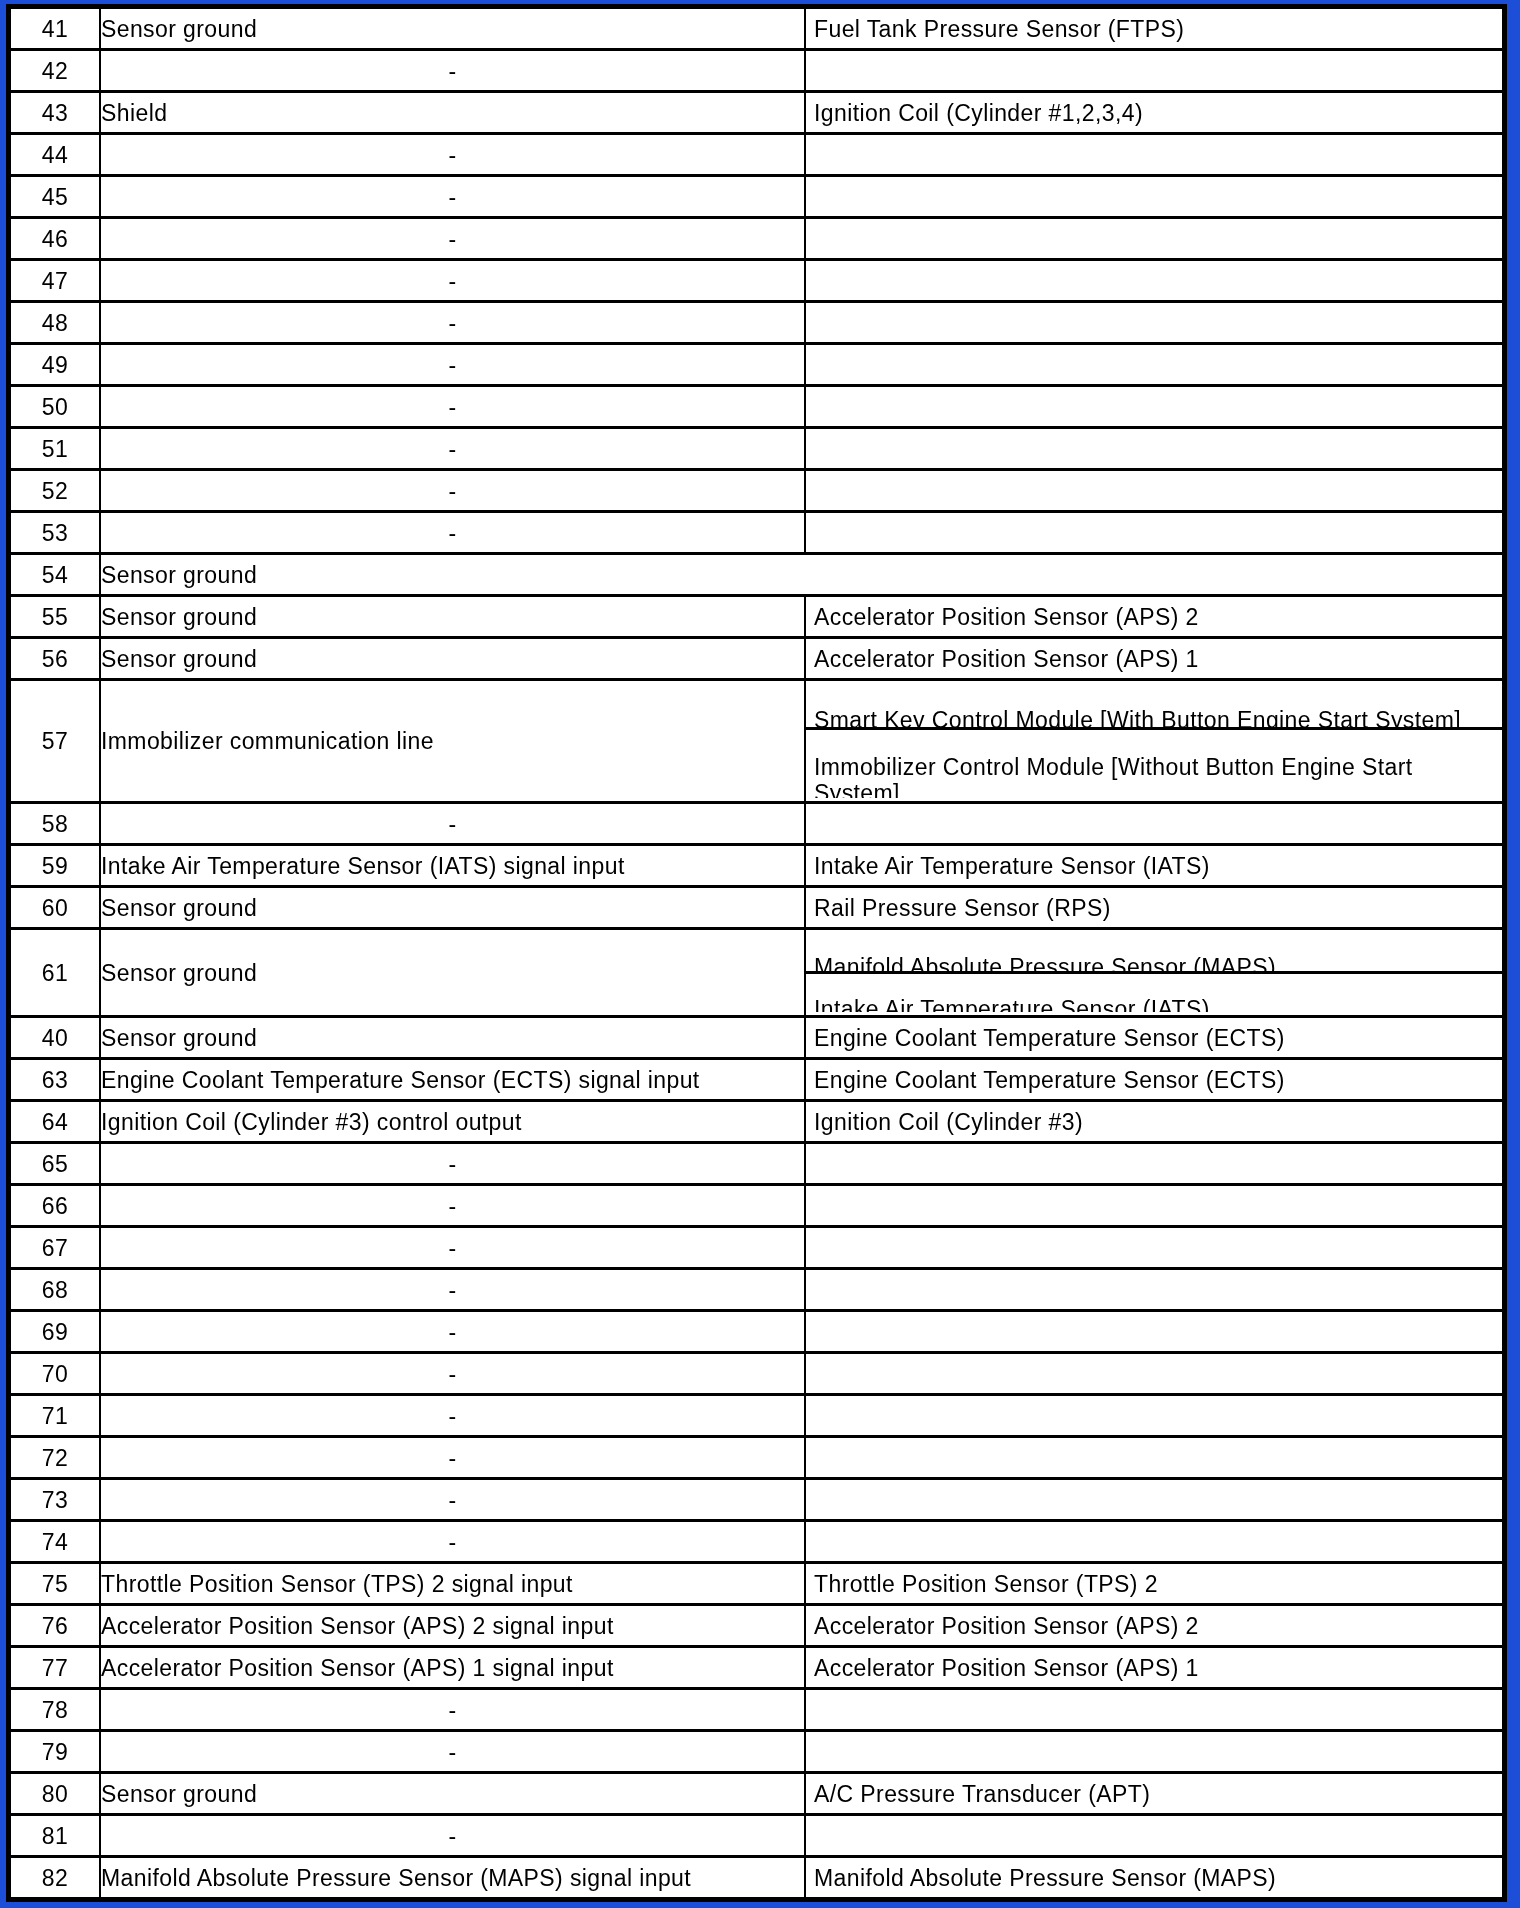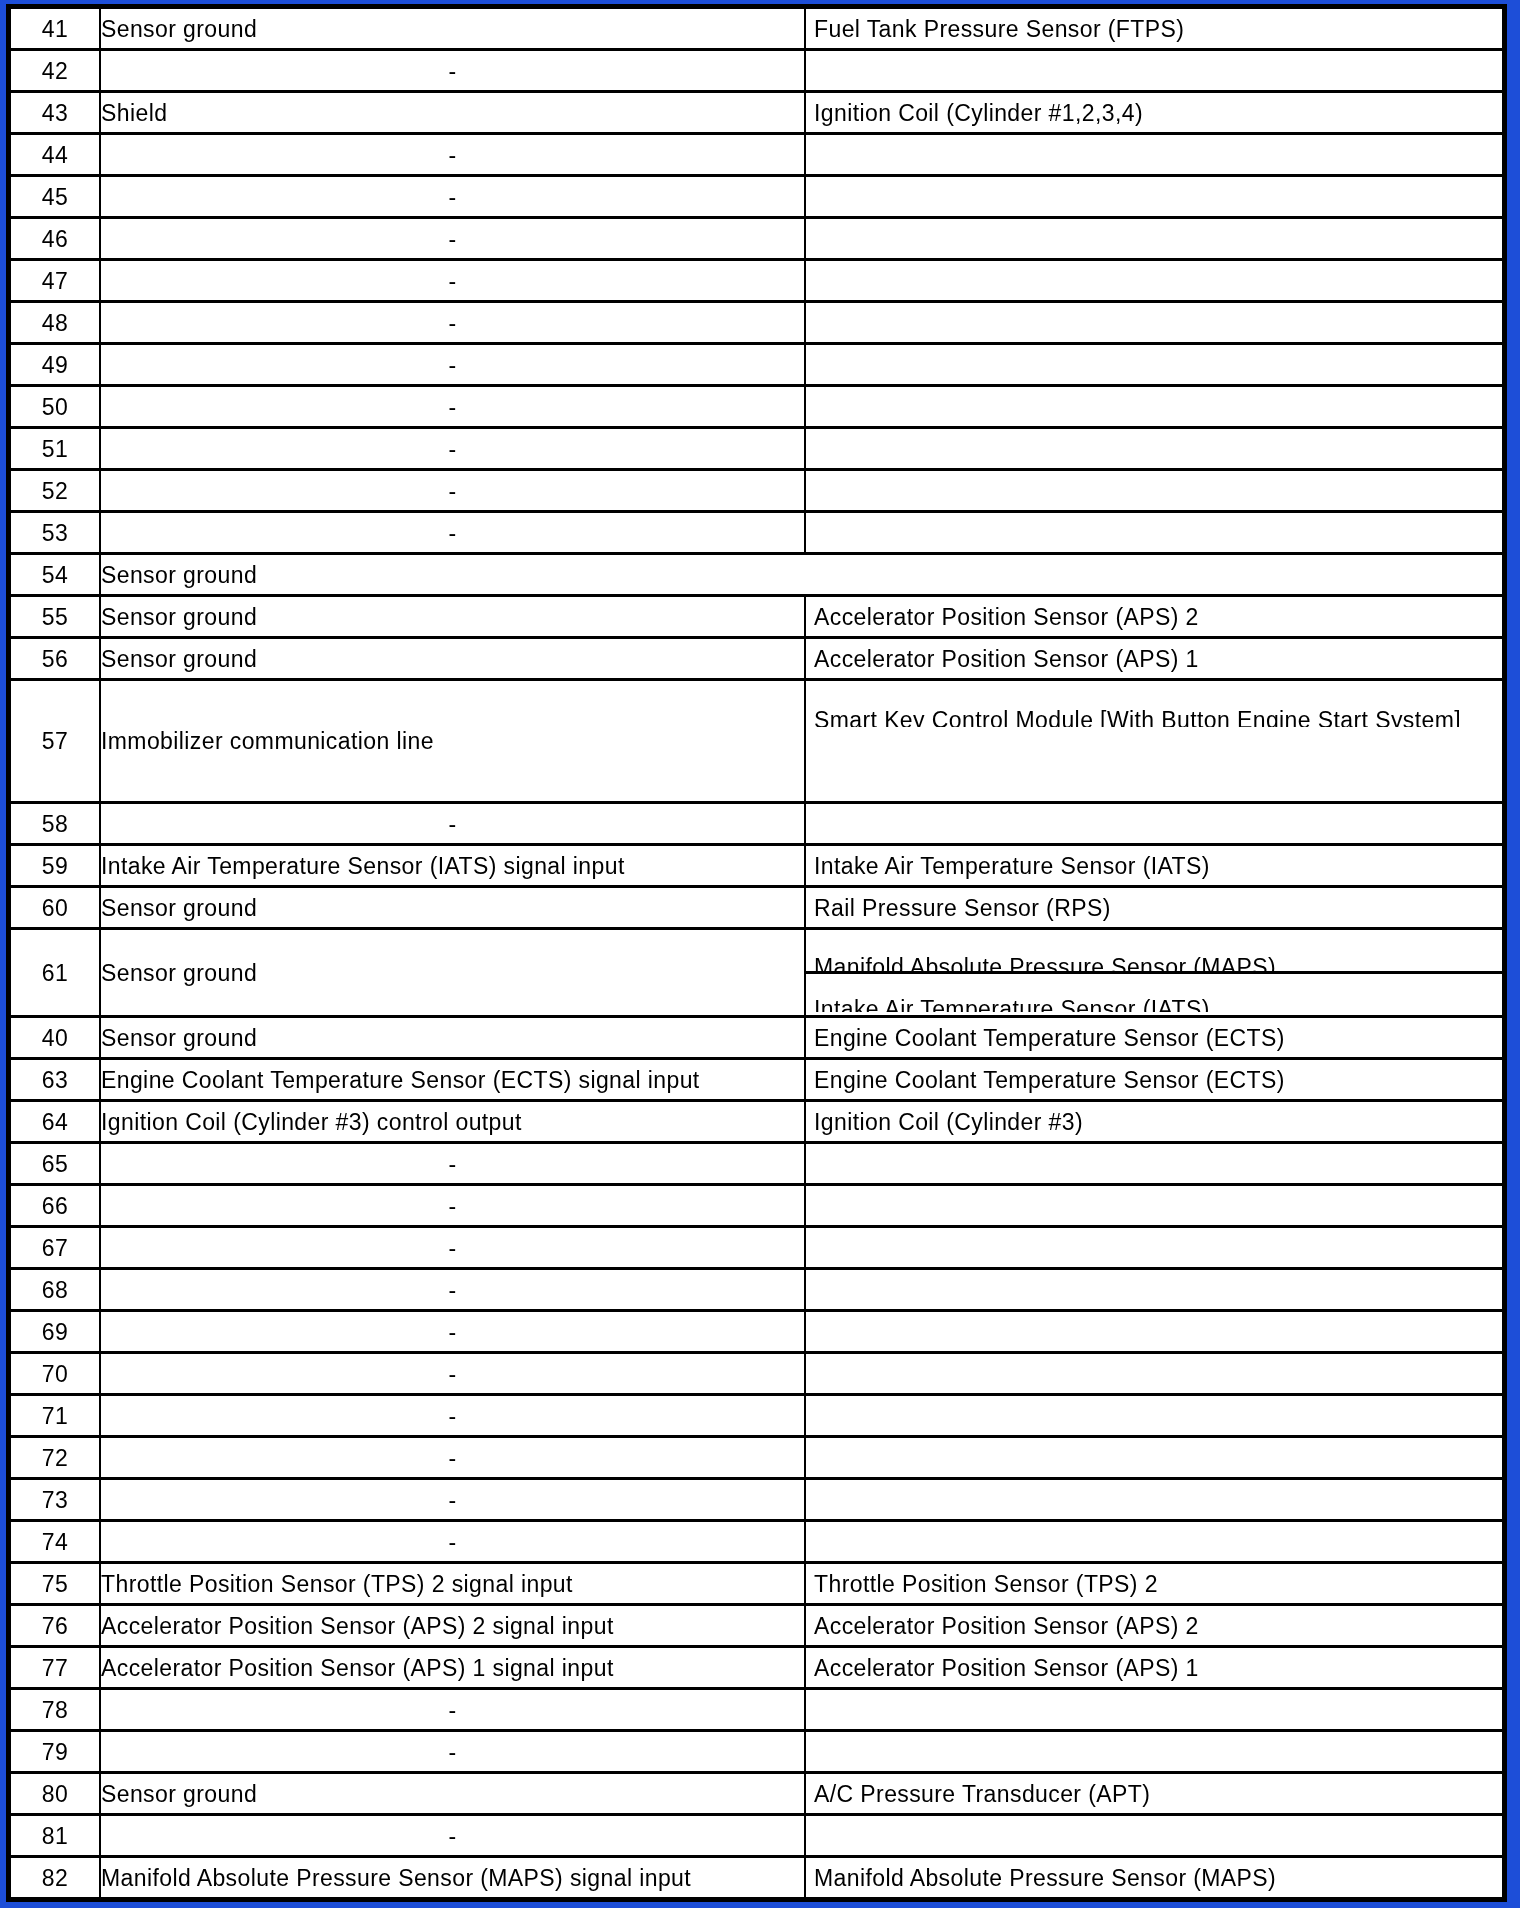--- a/index.html
+++ b/index.html
@@ -186,20 +186,23 @@
         <div class="cell desc-col">Sensor ground</div>
         <div class="cell comp-col">Accelerator Position Sensor (APS) 1</div>
       </div>
       <div class="row multi-57">
         <div class="cell pin-col">57</div>
         <div class="cell desc-col">Immobilizer communication line</div>
         <div class="comp-split">
           <div class="comp-sub" style="height: 46px;">
             <span class="wrap">Smart Key Control Module [With Button Engine Start System]</span>
           </div>
+          <div class="comp-sub" style="height: 71px;">
+            <span class="wrap">Immobilizer Control Module [Without Button Engine Start System]</span>
+          </div>
         </div>
       </div>
       <div class="row">
         <div class="cell pin-col">58</div>
         <div class="cell desc-col center">-</div>
         <div class="cell comp-col"></div>
       </div>
       <div class="row">
         <div class="cell pin-col">59</div>
         <div class="cell desc-col">Intake Air Temperature Sensor (IATS) signal input</div>

